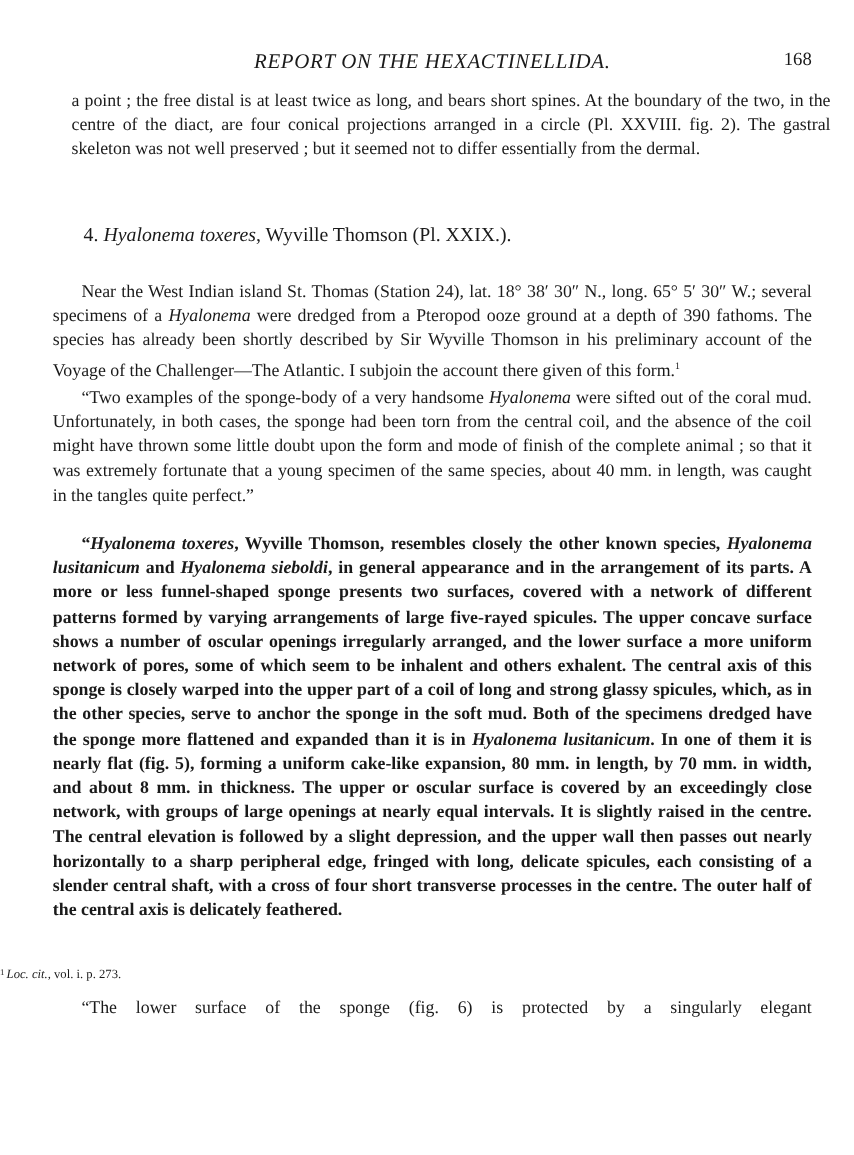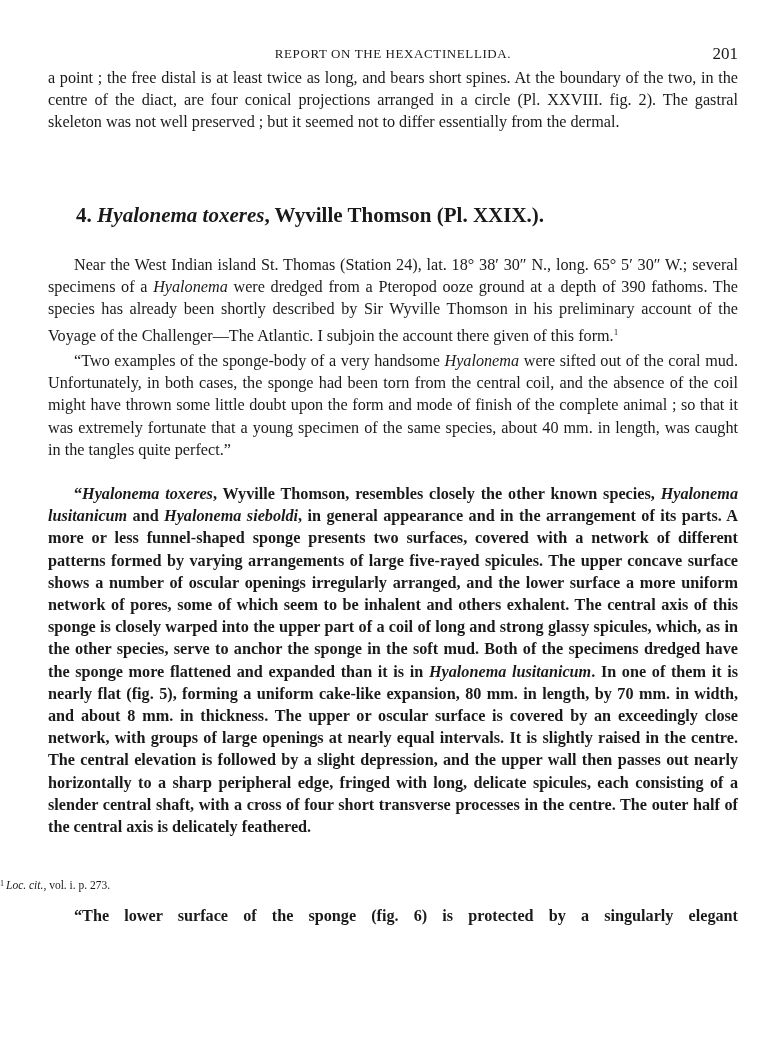--- a/index.html
+++ b/index.html
@@ -1,39 +1,39 @@
 <!DOCTYPE html>
 <html><head>
   <meta charset="utf-8">
   <style>
     html, body { margin: 0; padding: 0; background: #ffffff; }
     body { width: 776px; height: 1050px; position: relative; overflow: hidden; color: #1a1a1a; font-family: "Liberation Serif", "DejaVu Serif", serif; }
     .header { position: absolute; top: 44px; left: 48px; width: 690px; height: 20px; }
-    .running-title { position: absolute; left: 0; right: 0; text-align: center; font-size: 13px; letter-spacing: 0.6px; top: 2px; }
+    .running-title { position: absolute; left: 0; right: 0; text-align: center; font-size: 19px; letter-spacing: 0.6px; top: 2px; font-style: italic; }
     .page-number { position: absolute; right: 0; top: 0; font-size: 17px; }
     .body-text { position: absolute; left: 48px; width: 690px; font-size: 16.2px; line-height: 22.2px; text-align: justify; }
     .body-text p { margin: 0; }
     .indent { text-indent: 26px; }
     .last-left { text-align-last: left; }
-    #block1 { top: 67px; }
-    #heading { position: absolute; top: 203px; left: 76px; font-size: 21px; font-weight: bold; }
+    #block1 { top: 80px; margin-left: 17px; }
+    #heading { position: absolute; top: 203px; left: 76px; font-size: 18px; }
     #block2 { top: 254px; }
     #block3 { top: 350px; }
     #block4 { top: 483px; font-weight: bold; }
-    #block5 { top: 905px; font-weight: bold; }
+    #block5 { top: 905px; }
     .footnote { position: absolute; top: 879px; left: 0; width: 776px; text-align: left; font-size: 11.5px; }
     .footnote sup { font-size: 8px; vertical-align: 3px; margin-right: 2px; }
     i { font-style: italic; }
   </style>
 </head>
 <body>
 
 <div class="header">
   <div class="running-title">REPORT ON THE HEXACTINELLIDA.</div>
-  <div class="page-number">201</div>
+  <div class="page-number">168</div>
 </div>
 
 <div class="body-text" id="block1">
   <p class="last-left">a point ; the free distal is at least twice as long, and bears short spines.  At the boundary of the two, in the centre of the diact, are four conical projections arranged in a circle (Pl. XXVIII. fig. 2).  The gastral skeleton was not well preserved ; but it seemed not to differ essentially from the dermal.</p>
 </div>
 
 <div id="heading">
   <span>4.</span>
   <i>Hyalonema toxeres</i><span>, Wyville Thomson (Pl. XXIX.).</span>
 </div>

